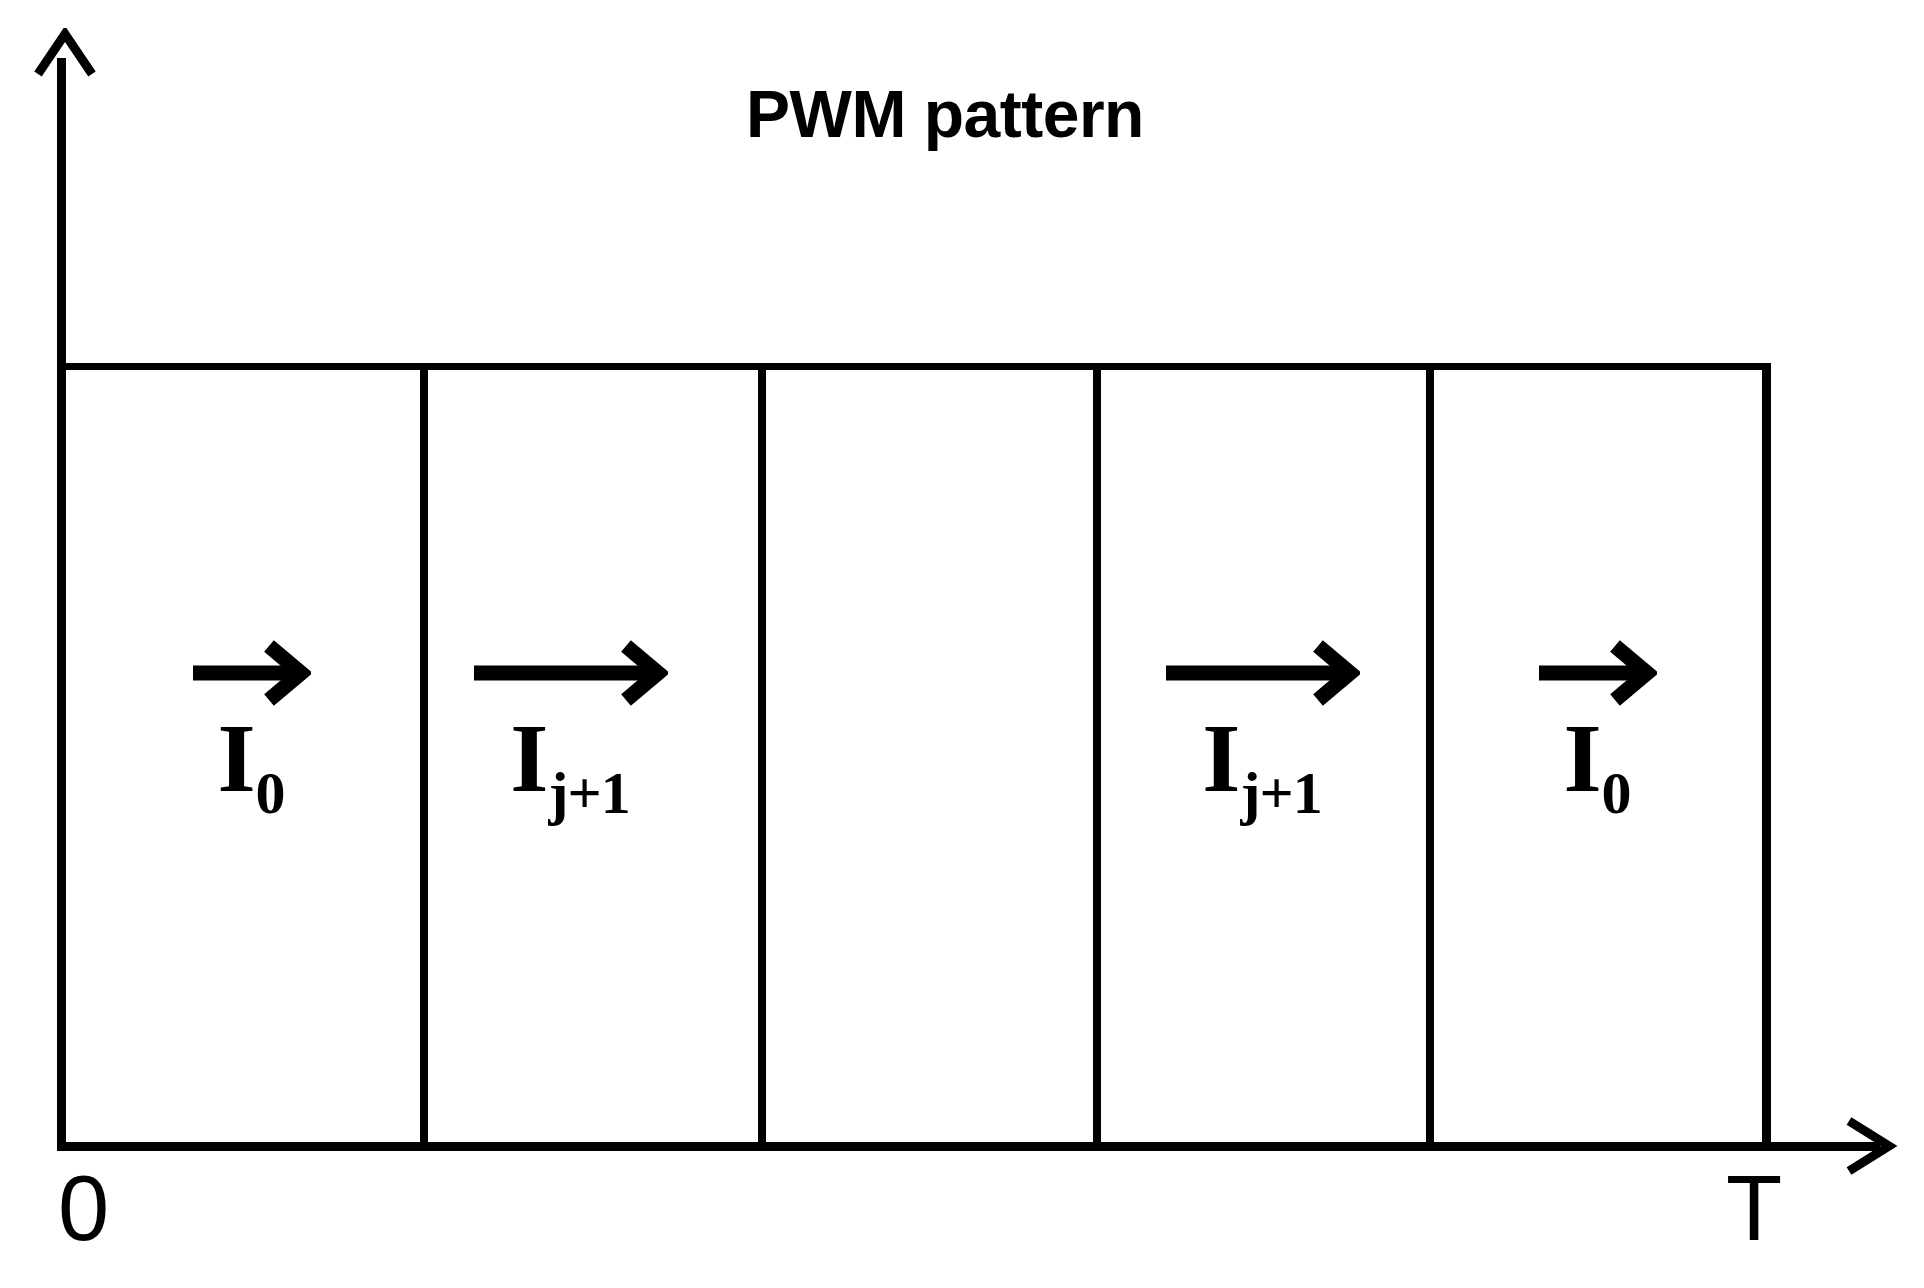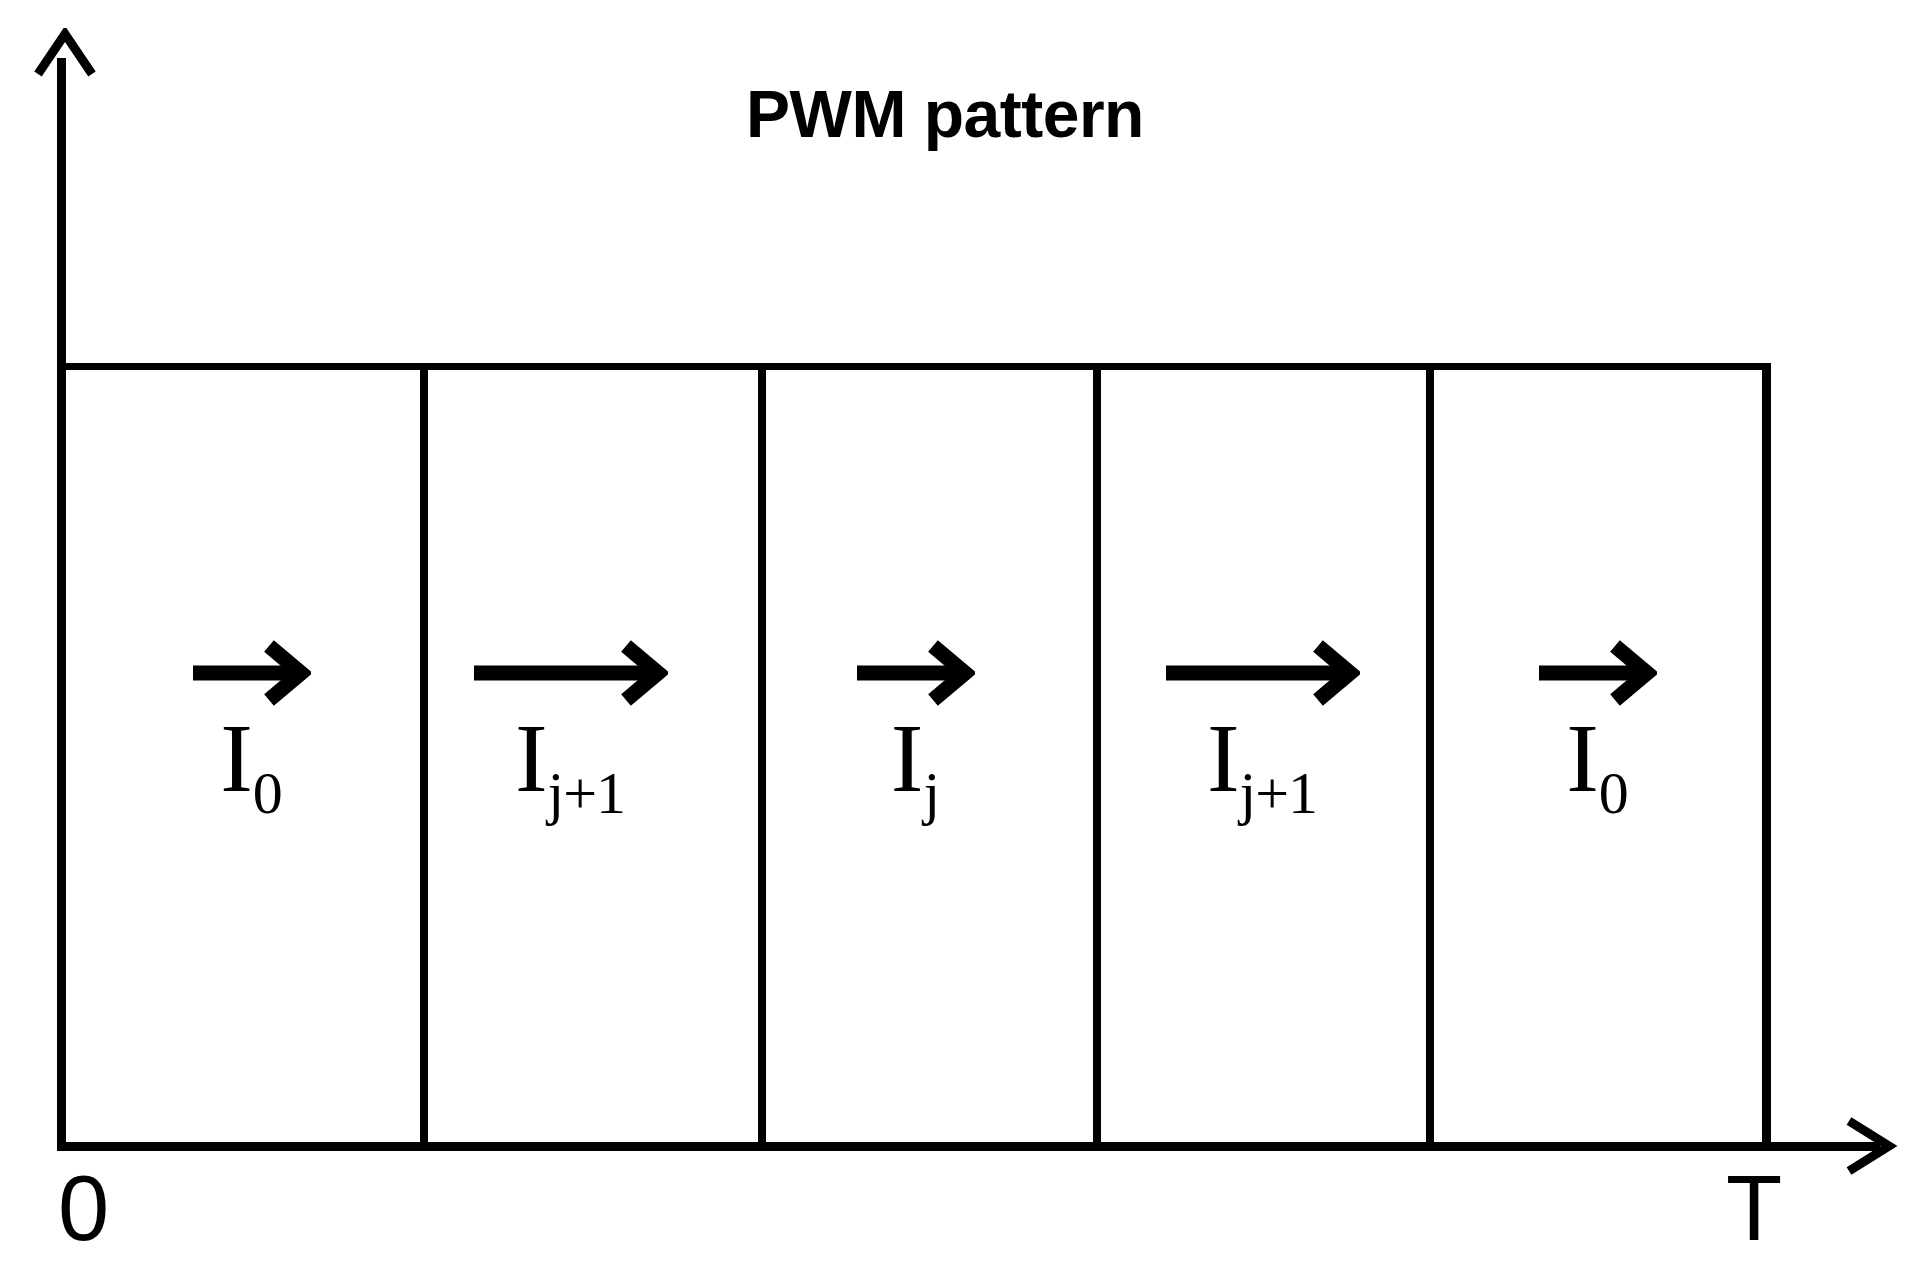--- a/index.html
+++ b/index.html
@@ -92,21 +92,21 @@
     align-items: center;
     color: #000000;
   }
   .vec-arrow {
     display: block;
     margin-bottom: 6px;
   }
   .sym {
     display: block;
     font-family: "Liberation Serif", serif;
-    font-weight: normal;
+    font-weight: bold;
     font-size: 98px;
     line-height: 0.95;
     white-space: nowrap;
   }
   .sym .base { font-style: normal; }
   .sym .sub {
     font-size: 60px;
     vertical-align: -0.36em;
     letter-spacing: -1px;
   }
@@ -157,27 +157,20 @@
   </div>
 
   <div class="segment-label" style="left:400px; width:340px;">
     <svg class="vec-arrow" width="196" height="66" viewBox="0 0 196 66">
       <line x1="2" y1="33" x2="176" y2="33" stroke="#000000" stroke-width="15"></line>
       <polyline points="154,6 186,33 154,60" fill="none" stroke="#000000" stroke-width="15" stroke-linecap="butt" stroke-linejoin="miter"></polyline>
     </svg>
     <span class="sym"><span class="base">I</span><span class="sub">j+1</span></span>
   </div>
 
-  <div class="segment-label" style="left:790px; width:250px;">
-    <svg class="vec-arrow" width="120" height="66" viewBox="0 0 120 66">
-      <line x1="2" y1="33" x2="100" y2="33" stroke="#000000" stroke-width="15"></line>
-      <polyline points="78,6 110,33 78,60" fill="none" stroke="#000000" stroke-width="15" stroke-linecap="butt" stroke-linejoin="miter"></polyline>
-    </svg>
-    <span class="sym"><span class="base">I</span><span class="sub">j</span></span>
-  </div>
 
   <div class="segment-label" style="left:1092px; width:340px;">
     <svg class="vec-arrow" width="196" height="66" viewBox="0 0 196 66">
       <line x1="2" y1="33" x2="176" y2="33" stroke="#000000" stroke-width="15"></line>
       <polyline points="154,6 186,33 154,60" fill="none" stroke="#000000" stroke-width="15" stroke-linecap="butt" stroke-linejoin="miter"></polyline>
     </svg>
     <span class="sym"><span class="base">I</span><span class="sub">j+1</span></span>
   </div>
 
   <div class="segment-label" style="left:1482px; width:230px;">

